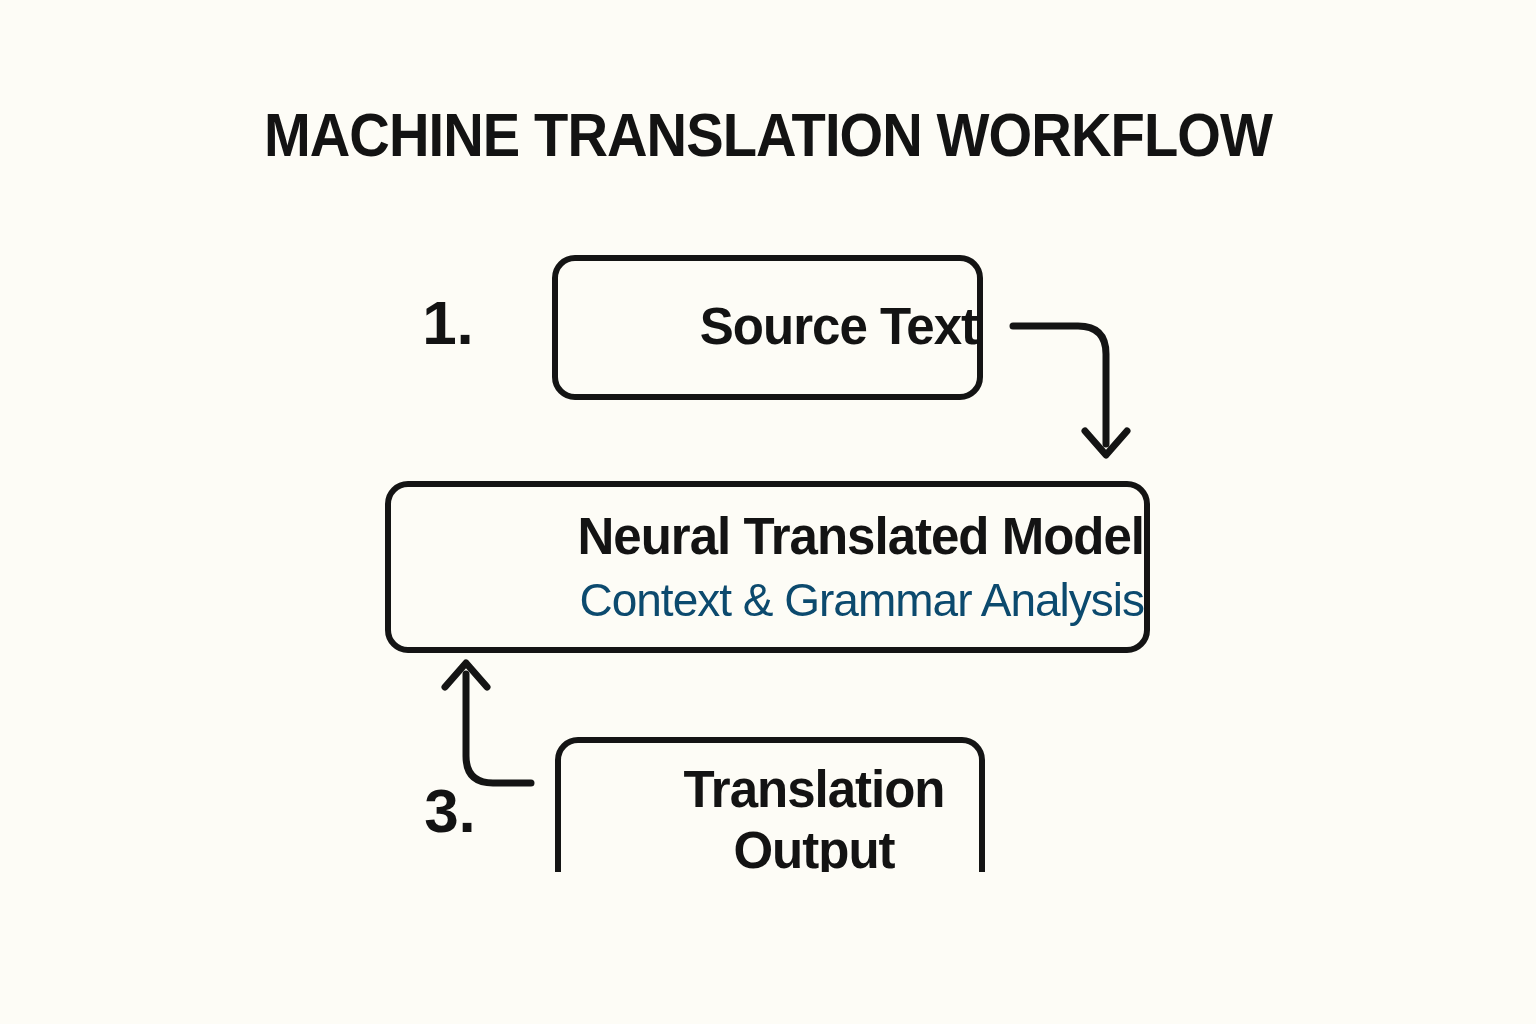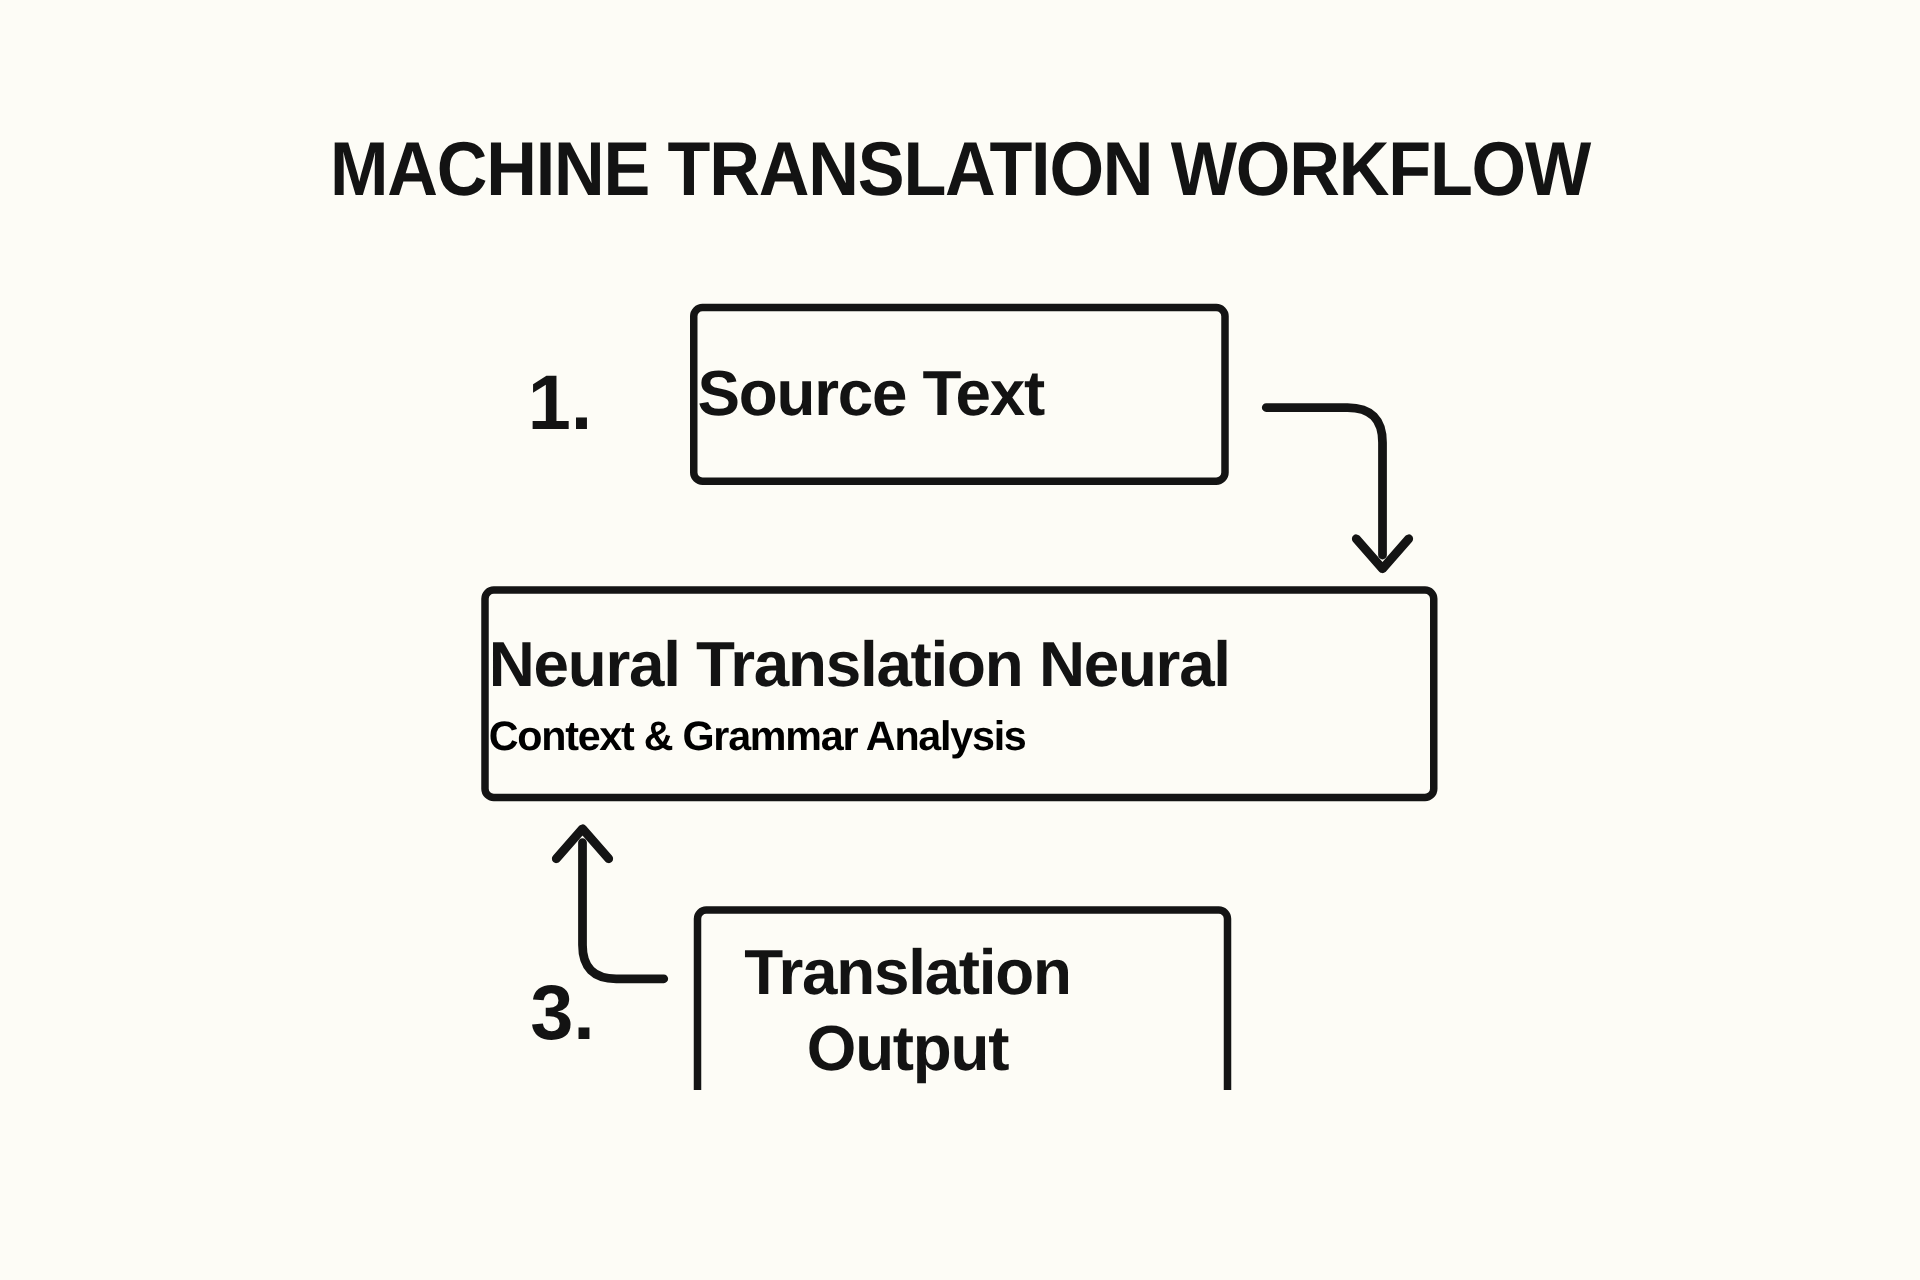--- a/index.html
+++ b/index.html
@@ -28,27 +28,28 @@
     letter-spacing: -1px;
     transform: scaleX(0.92);
     transform-origin: 50% 50%;
     white-space: nowrap;
     color: #131313;
   }
   .box {
     position: absolute;
     box-sizing: border-box;
     border: 6px solid #141414;
-    border-radius: 10px;
+    border-radius: 23px;
     background: transparent;
     display: flex;
     flex-direction: column;
-    align-items: flex-start;
+    align-items: flex-end;
     justify-content: center;
     text-align: center;
+    margin-top: 12px;
   }
   .box-source {
     left: 552px;
     top: 243px;
     width: 431px;
     height: 145px;
   }
   .box-model {
     left: 385px;
     top: 469px;
@@ -65,26 +66,26 @@
     font-size: 51px;
     font-weight: bold;
     letter-spacing: -1px;
     line-height: 1.18;
     color: #131313;
   }
   .box-output .box-label {
     max-width: 330px;
   }
   .box-sublabel {
-    font-size: 33px;
-    font-weight: bold;
+    font-size: 46px;
+    font-weight: normal;
     letter-spacing: -1px;
     line-height: 1.15;
     margin-top: 7px;
-    color: #000000;
+    color: #0c4a6e;
   }
   .step-number {
     position: absolute;
     width: 110px;
     text-align: center;
     font-size: 62px;
     font-weight: bold;
     line-height: 1;
     color: #131313;
   }
@@ -130,21 +131,21 @@
       <path d="M 1013 326 L 1078 326 Q 1106 326 1106 354 L 1106 444"></path>
       <path d="M 1085 431 L 1106 455 L 1127 431"></path>
     </g>
     <g>
       <path d="M 531 783 L 493 783 Q 466 783 466 756 L 466 674"></path>
       <path d="M 445 687 L 466 663 L 487 687"></path>
     </g>
   </svg>
 
   <div class="box box-model">
-    <div class="box-label">Neural Translation Neural</div>
+    <div class="box-label">Neural Translated Model</div>
     <div class="box-sublabel">Context &amp; Grammar Analysis</div>
   </div>
 
   <div class="step-number step-number-3">3.</div>
 
   <div class="box box-output">
     <div class="box-label">Translation Output</div>
   </div>
 
 </div>

